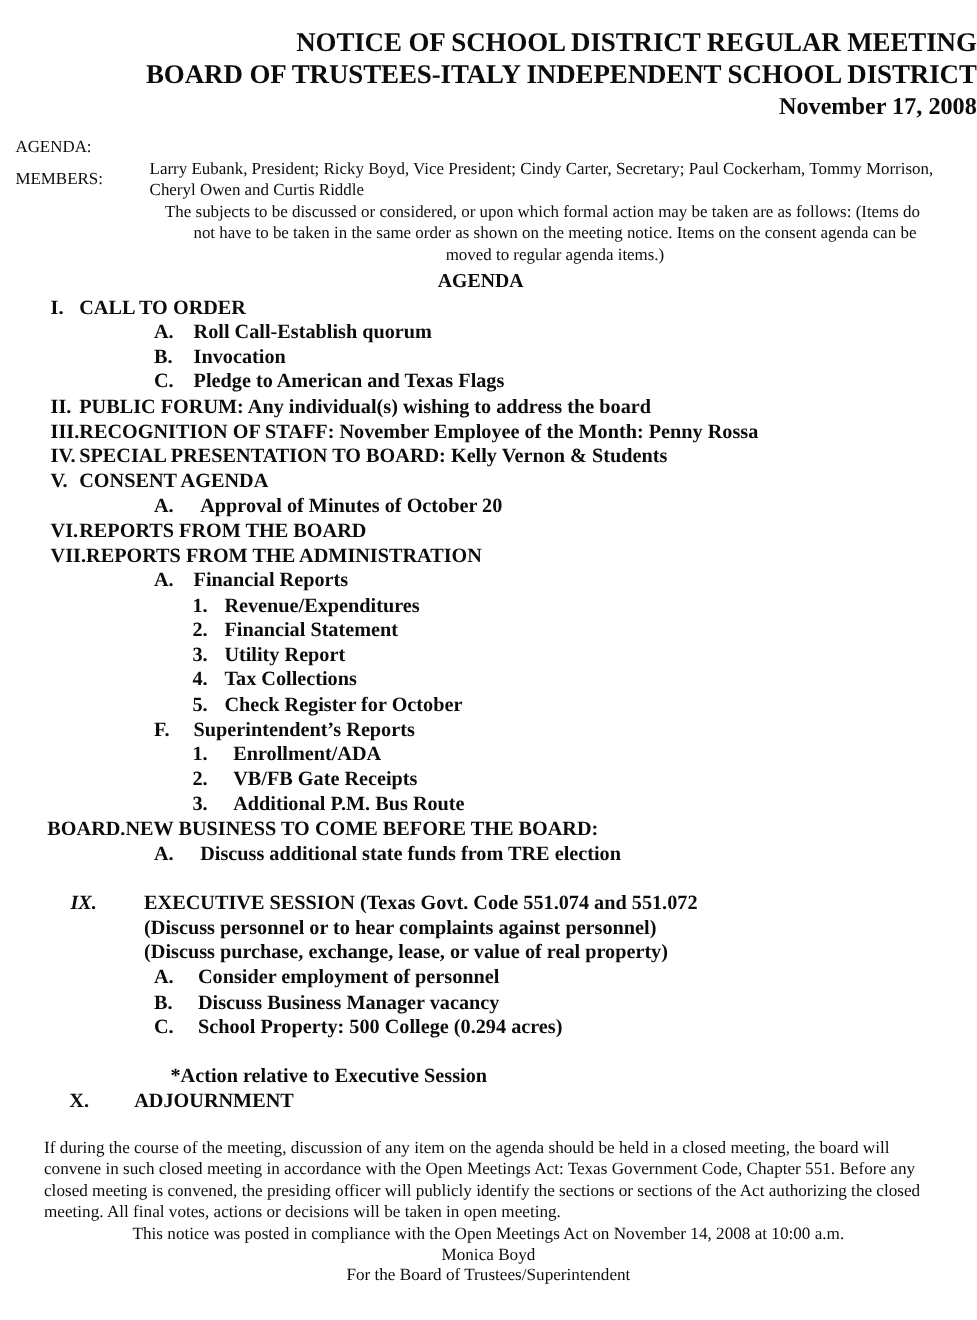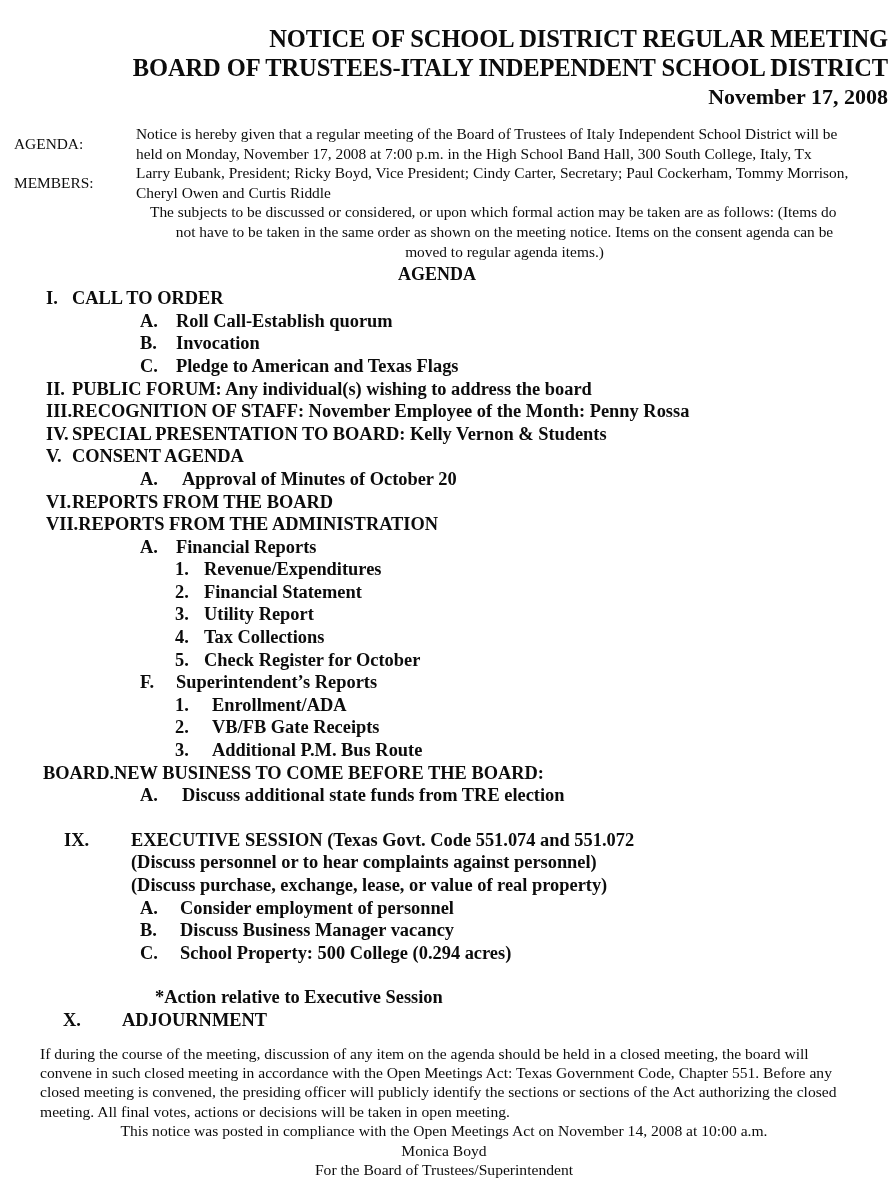--- a/index.html
+++ b/index.html
@@ -127,20 +127,21 @@
   
   .exec-block {
     font-weight: bold;
     font-size: 18.4px;
     line-height: 22.6px;
     margin-top: 22px;
   }
   .exec-block .lvl1 > .num {
     flex: 0 0 131px;
     padding-left: 64px;
+    font-style: italic;
   }
   .exec-block .cont {
     padding-left: 131px;
   }
   .exec-block .lvl2 > .num {
     flex: 0 0 180px;
     padding-left: 140px;
   }
 
   .action-note {
@@ -151,21 +152,21 @@
     margin-top: 22px;
     margin-left: 25px;
   }
   .adjourn.lvl1 > .num {
     flex: 0 0 122px;
     padding-left: 63px;
   }
 
   
   .footer {
-    margin-top: 12px;
+    margin-top: 22px;
     font-size: 15.6px;
     line-height: 19.4px;
   }
   .footer-para {
     padding-left: 40px;
     padding-right: 26px;
     text-align: left;
   }
   .footer-center {
     text-align: center;
@@ -178,21 +179,20 @@
 
 <div class="doc-header">
   <div class="line1">NOTICE OF SCHOOL DISTRICT REGULAR MEETING</div>
   <div class="line2">BOARD OF TRUSTEES-ITALY INDEPENDENT SCHOOL DISTRICT</div>
   <div class="line3">November 17, 2008</div>
 </div>
 
 <div class="intro">
   <div class="intro-row">
     <div class="intro-label">AGENDA:</div>
-    <div class="intro-body">Notice is hereby given that a regular meeting of the Board of Trustees of Italy Independent School District will be held on Monday, November 17, 2008 at 7:00 p.m. in the High School Band Hall, 300 South College, Italy, Tx</div>
   </div>
   <div class="intro-row">
     <div class="intro-label">MEMBERS:</div>
     <div class="intro-body">Larry Eubank, President; Ricky Boyd, Vice President; Cindy Carter, Secretary; Paul Cockerham, Tommy Morrison, Cheryl Owen and Curtis Riddle</div>
   </div>
   <div class="intro-note">
     <div class="l1">The subjects to be discussed or considered, or upon which formal action may be taken are as follows:  (Items do</div>
     <div class="l2">not have to be taken in the same order as shown on the meeting notice. Items on the consent agenda can be</div>
     <div class="l3">moved to regular agenda items.)</div>
   </div>

